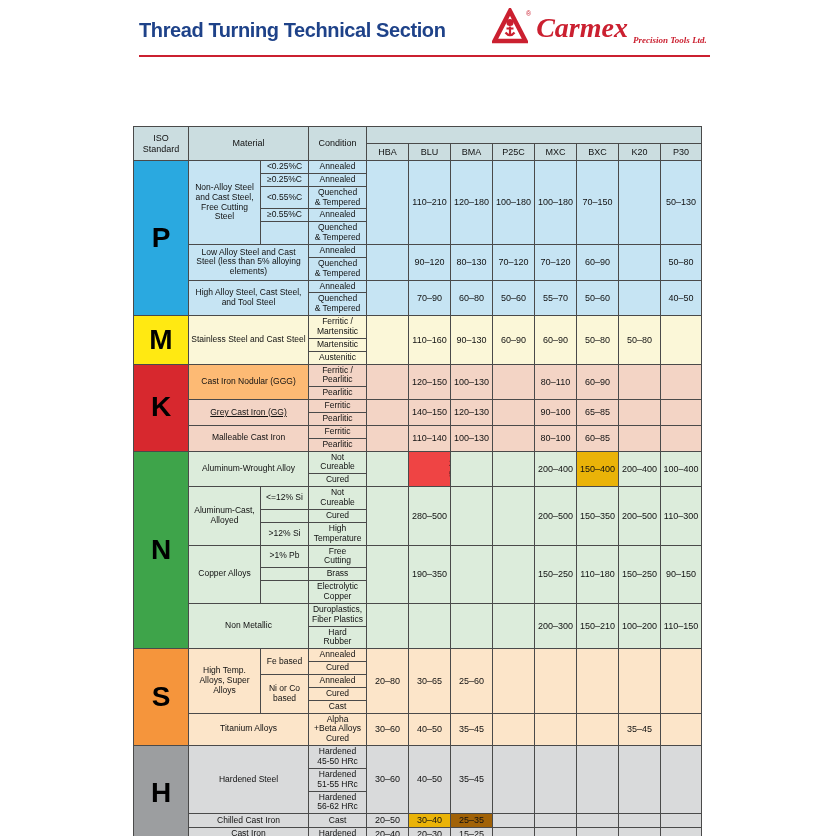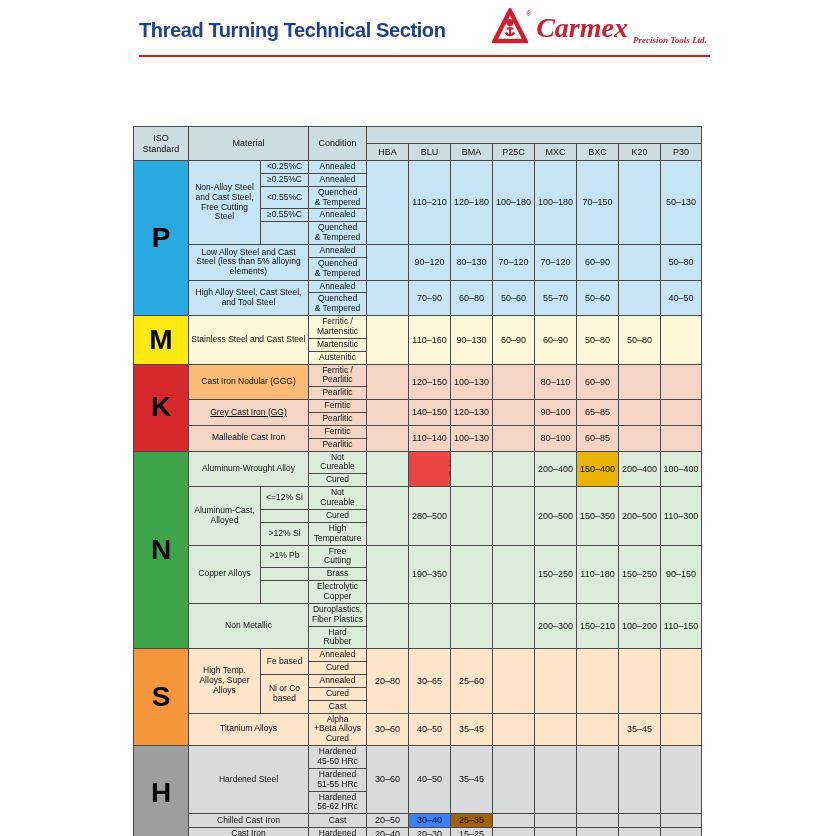--- a/index.html
+++ b/index.html
@@ -365,21 +365,21 @@
 51-55 HRc</td>
         </tr>
         <tr>
           <td class="cond" style="background: rgb(217, 218, 219);">Hardened
 56-62 HRc</td>
         </tr>
         <tr>
           <td class="mat" rowspan="1" colspan="2" style="background: rgb(217, 218, 219);">Chilled Cast Iron</td>
           <td class="cond" style="background: rgb(217, 218, 219);">Cast</td>
           <td class="val" rowspan="1" style="background: rgb(217, 218, 219);">20–50</td>
-          <td class="val" rowspan="1" style="background: #3b82f6;">30–40</td>
+          <td class="val" rowspan="1" style="background: #eab308;">30–40</td>
           <td class="val" rowspan="1" style="background: #a16207;">25–35</td>
           <td class="val" rowspan="1" style="background: rgb(217, 218, 219);"></td>
           <td class="val" rowspan="1" style="background: rgb(217, 218, 219);"></td>
           <td class="val" rowspan="1" style="background: rgb(217, 218, 219);"></td>
           <td class="val" rowspan="1" style="background: rgb(217, 218, 219);"></td>
           <td class="val" rowspan="1" style="background: rgb(217, 218, 219);"></td>
         </tr>
         <tr>
           <td class="mat" rowspan="1" colspan="2" style="background: rgb(217, 218, 219);">Cast Iron</td>
           <td class="cond" style="background: rgb(217, 218, 219);">Hardened</td>

